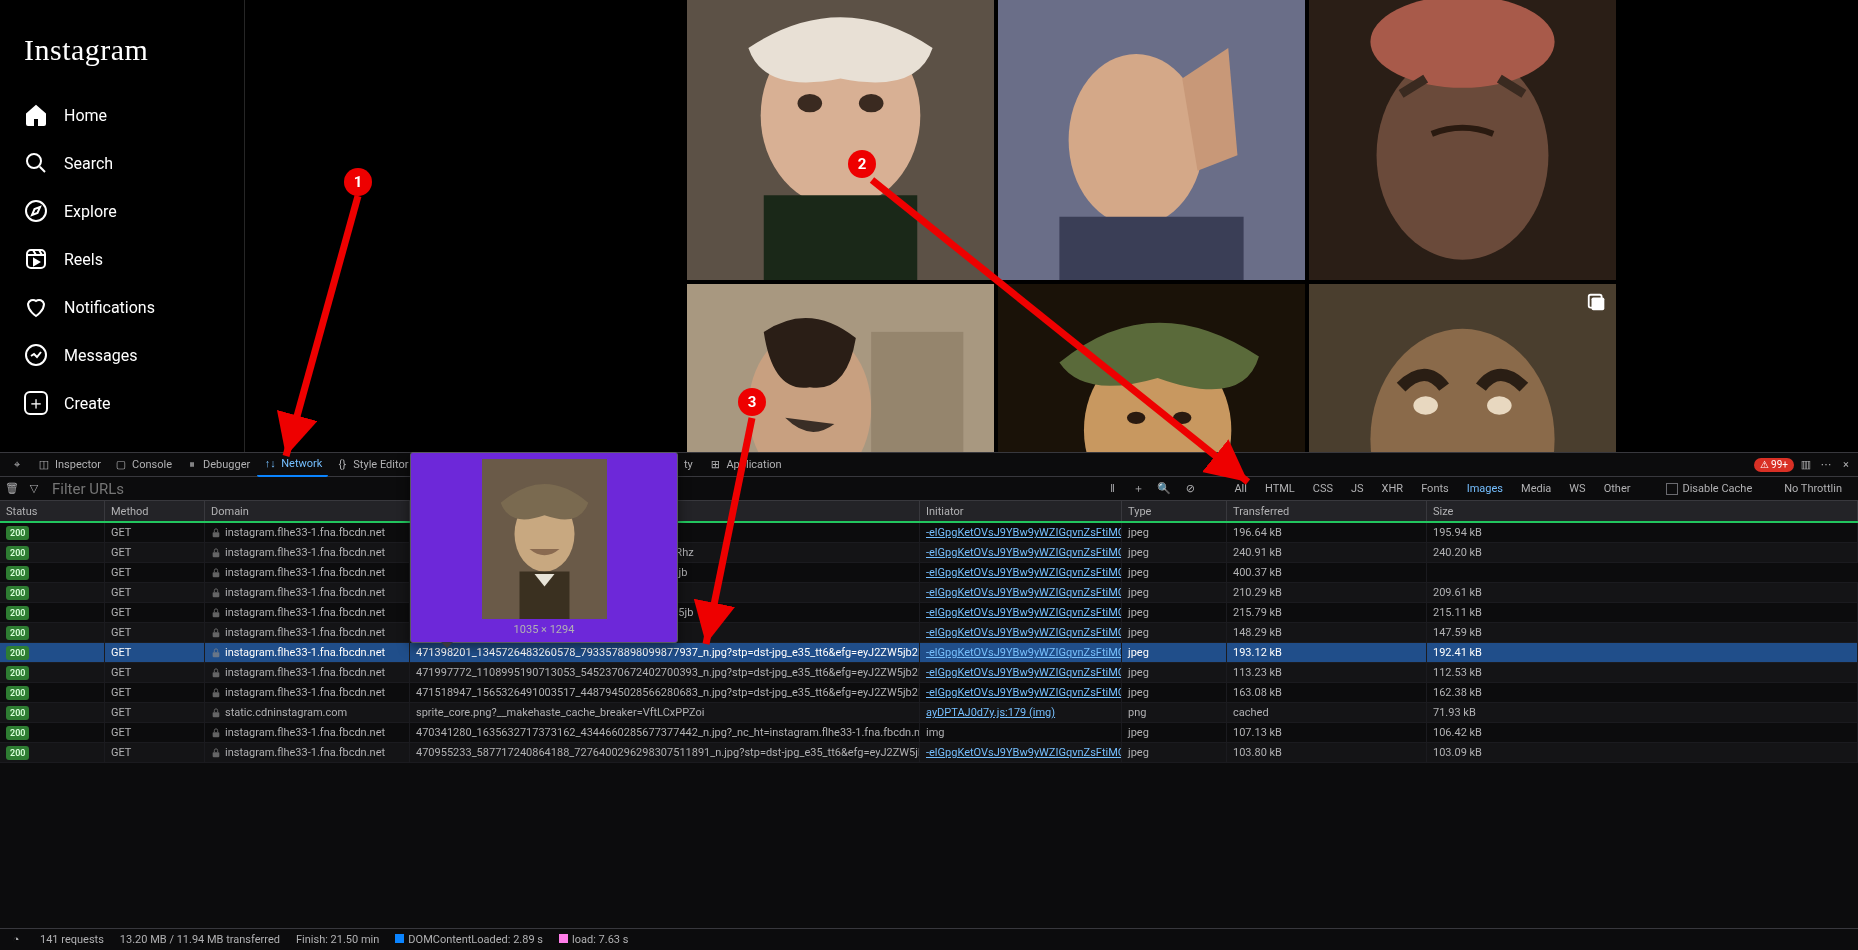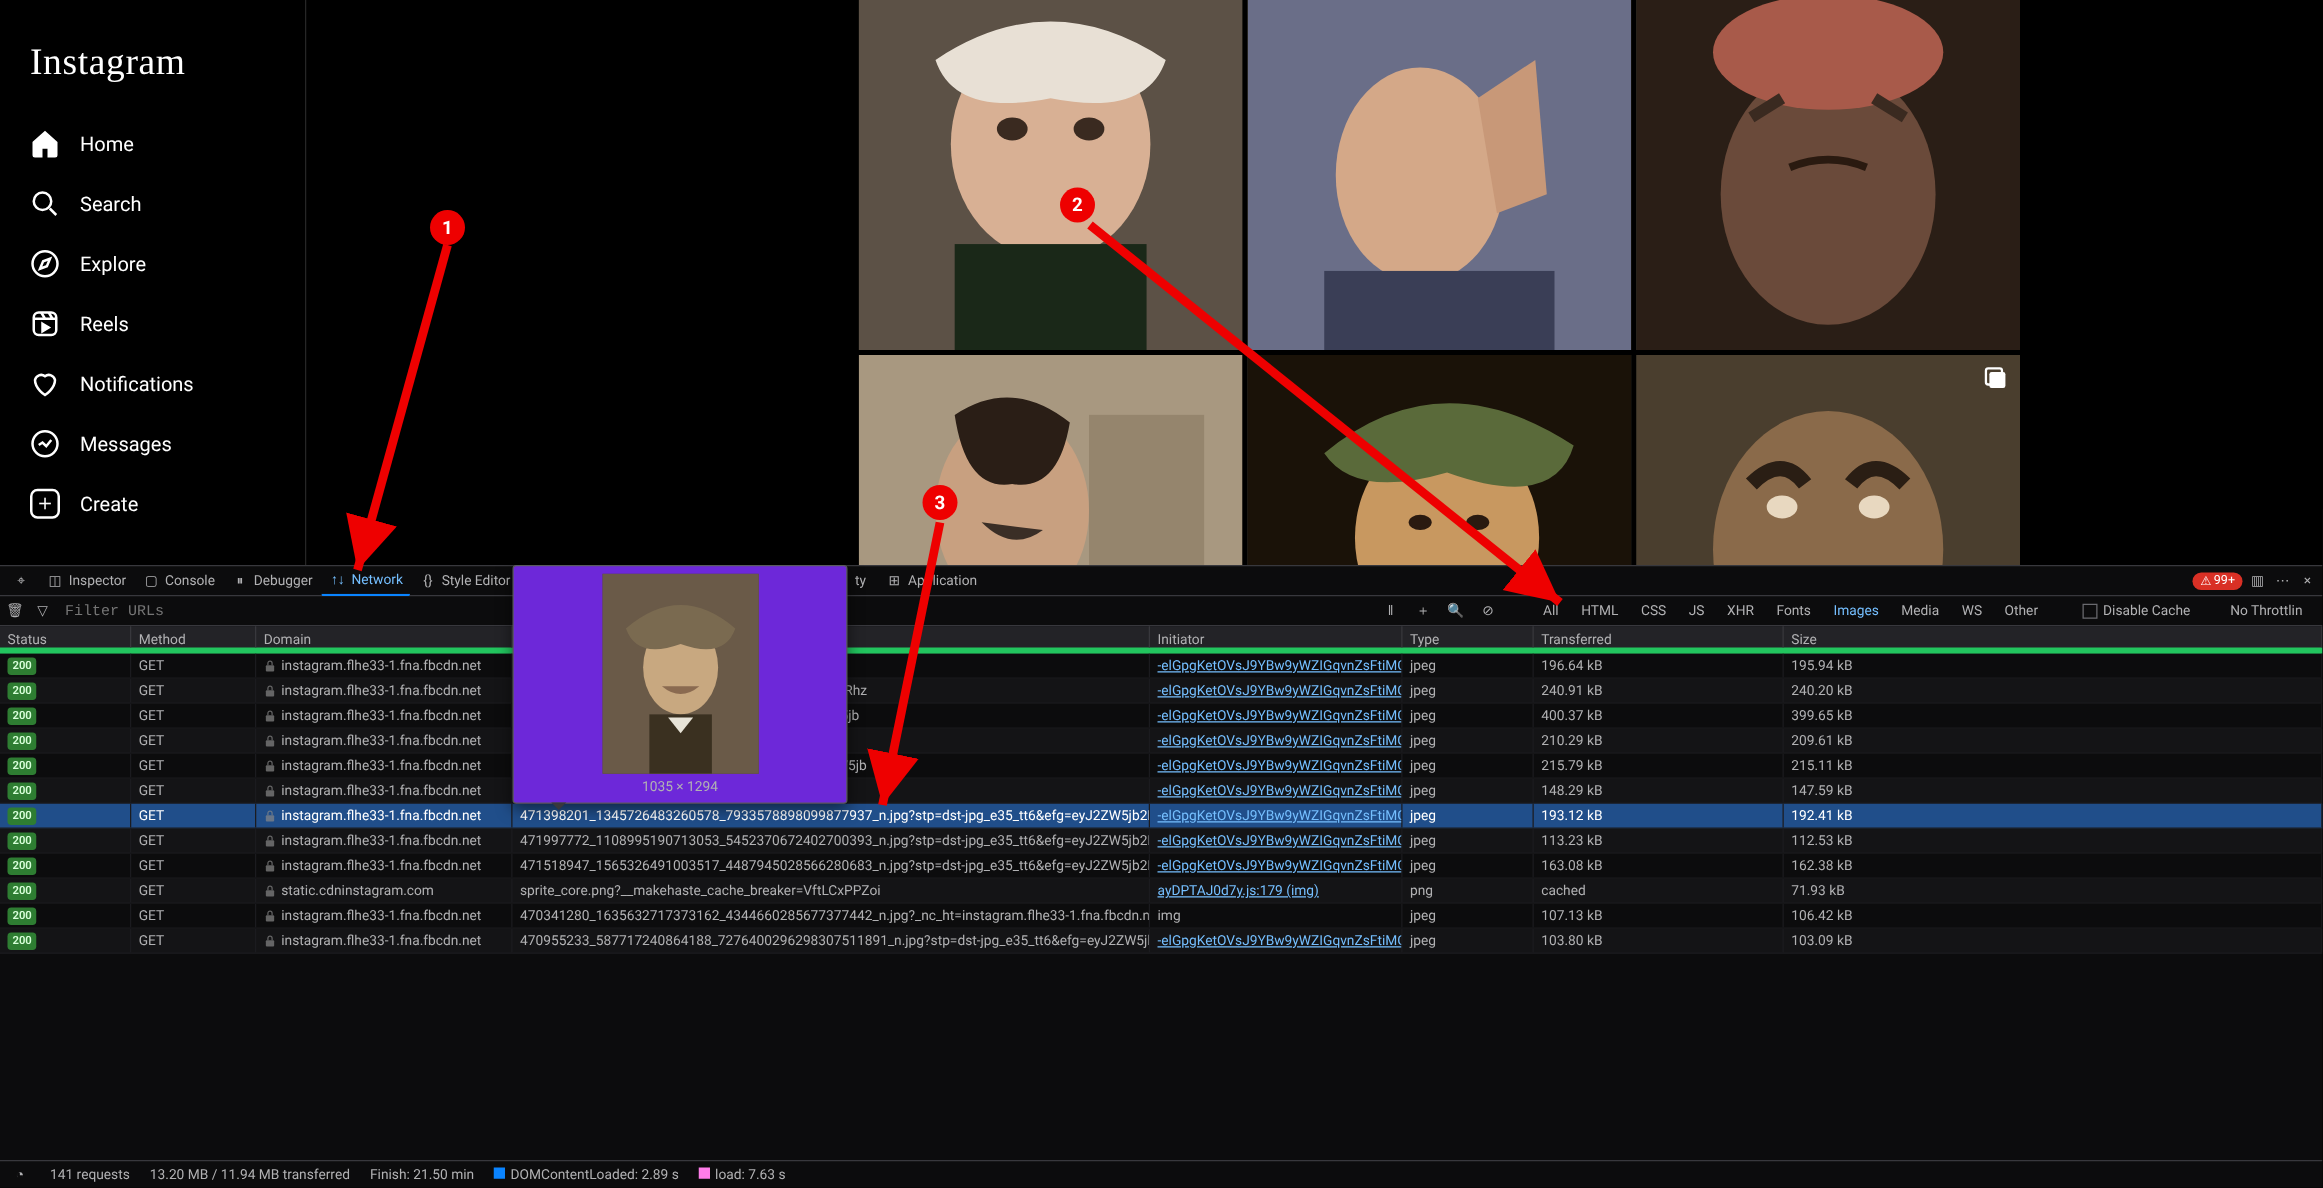--- a/index.html
+++ b/index.html
@@ -27,30 +27,30 @@
 
 .devtools { position: absolute; top: 452px; left: 0; right: 0; bottom: 0; background: #0c0c0d; color: #b1b1b3; font-family: "Segoe UI", Arial, sans-serif; font-size: 11px; border-top: 1px solid #38383d; }
 .dt-toolbar { height: 24px; display: flex; align-items: center; border-bottom: 1px solid #38383d; padding: 0 4px; gap: 1px; }
 .dt-tool { display: flex; align-items: center; gap: 4px; padding: 4px 6px; color: #b1b1b3; cursor: pointer; border-radius: 2px; }
 .dt-tool.active { color: #75bfff; border-bottom: 2px solid #0a84ff; }
 .dt-tool-icon { width: 14px; height: 14px; display: inline-flex; align-items: center; justify-content: center; }
 .dt-toolbar-right { margin-left: auto; display: flex; align-items: center; gap: 4px; }
 .err-badge { background: #d93025; color: #fff; border-radius: 8px; padding: 0 6px; font-size: 10px; height: 14px; display: flex; align-items: center; }
 
 .dt-filterbar { height: 24px; display: flex; align-items: center; border-bottom: 1px solid #38383d; padding: 0 4px; gap: 6px; }
-.filter-input { background: transparent; border: none; color: #b1b1b3; font-size: 12px; width: 150px; padding: 2px 4px; font-family: Liberation Mono, monospace; }
+.filter-input { background: transparent; border: none; color: #b1b1b3; font-size: 15px; width: 150px; padding: 2px 4px; }
 .dt-filterbar-right { margin-left: auto; display: flex; align-items: center; gap: 10px; padding-right: 8px; }
 .chip { cursor: pointer; padding: 2px 4px; color: #b1b1b3; }
 .chip.active { color: #75bfff; }
 .icon-btn { width: 16px; height: 16px; display: inline-flex; align-items: center; justify-content: center; cursor: pointer; color: #b1b1b3; }
 .checkbox-label { display: flex; align-items: center; gap: 4px; }
 .checkbox-box { width: 12px; height: 12px; border: 1px solid #6a6a6f; }
 
 .dt-table { width: 100%; }
-.dt-head { display: flex; height: 22px; border-bottom: 5px solid #22c55e; background: #232327; }
+.dt-head { display: flex; height: 22px; border-bottom: 2px solid #22c55e; background: #232327; }
 .dt-head-cell { padding: 4px 6px; border-right: 1px solid #38383d; color: #b1b1b3; font-size: 11px; white-space: nowrap; overflow: hidden; }
 .dt-body { }
 .dt-row { display: flex; height: 20px; align-items: stretch; border-bottom: 1px solid #1b1b1f; }
 .dt-row:nth-child(odd) { background: #0c0c0d; }
 .dt-row:nth-child(even) { background: #141416; }
 .dt-row.selected { background: #204e8a; color: #fff; }
 .dt-cell { padding: 2px 6px; border-right: 1px solid #1b1b1f; white-space: nowrap; overflow: hidden; text-overflow: ellipsis; font-size: 11px; display: flex; align-items: center; }
 .status-badge { background: #2e7d32; color: #d7ffd9; border-radius: 3px; padding: 0 4px; font-size: 9px; font-weight: 600; line-height: 14px; }
 .lock-icon { width: 10px; height: 10px; margin-right: 4px; opacity: 0.7; }
 .initiator-link { color: #75bfff; text-decoration: underline; }
@@ -353,21 +353,20 @@
           <div class="dt-cell c-domain"><svg class="lock-icon" viewBox="0 0 12 12">
               <rect x="2" y="5" width="8" height="6" rx="1" fill="#888"></rect>
               <path d="M4 5V3a2 2 0 0 1 4 0v2" stroke="#888" fill="none" stroke-width="1.2"></path>
             </svg>instagram.flhe33-1.fna.fbcdn.net</div>
           <div class="dt-cell c-file">-1&amp;stp=dst-jpegr_e35_p1080x1080_tt6&amp;efg=eyJ2ZW5jb</div>
           <div class="dt-cell c-initiator">
             <span class="initiator-link">-elGpgKetOVsJ9YBw9yWZIGqvnZsFtiMGjoJlo...</span>
           </div>
           <div class="dt-cell c-type">jpeg</div>
           <div class="dt-cell c-transferred">400.37 kB</div>
-          <div class="dt-cell c-size">399.65 kB</div>
         </div>
         <div class="dt-row">
           <div class="dt-cell c-status">
             <span class="status-badge">200</span>
           </div>
           <div class="dt-cell c-method">GET</div>
           <div class="dt-cell c-domain"><svg class="lock-icon" viewBox="0 0 12 12">
               <rect x="2" y="5" width="8" height="6" rx="1" fill="#888"></rect>
               <path d="M4 5V3a2 2 0 0 1 4 0v2" stroke="#888" fill="none" stroke-width="1.2"></path>
             </svg>instagram.flhe33-1.fna.fbcdn.net</div>

